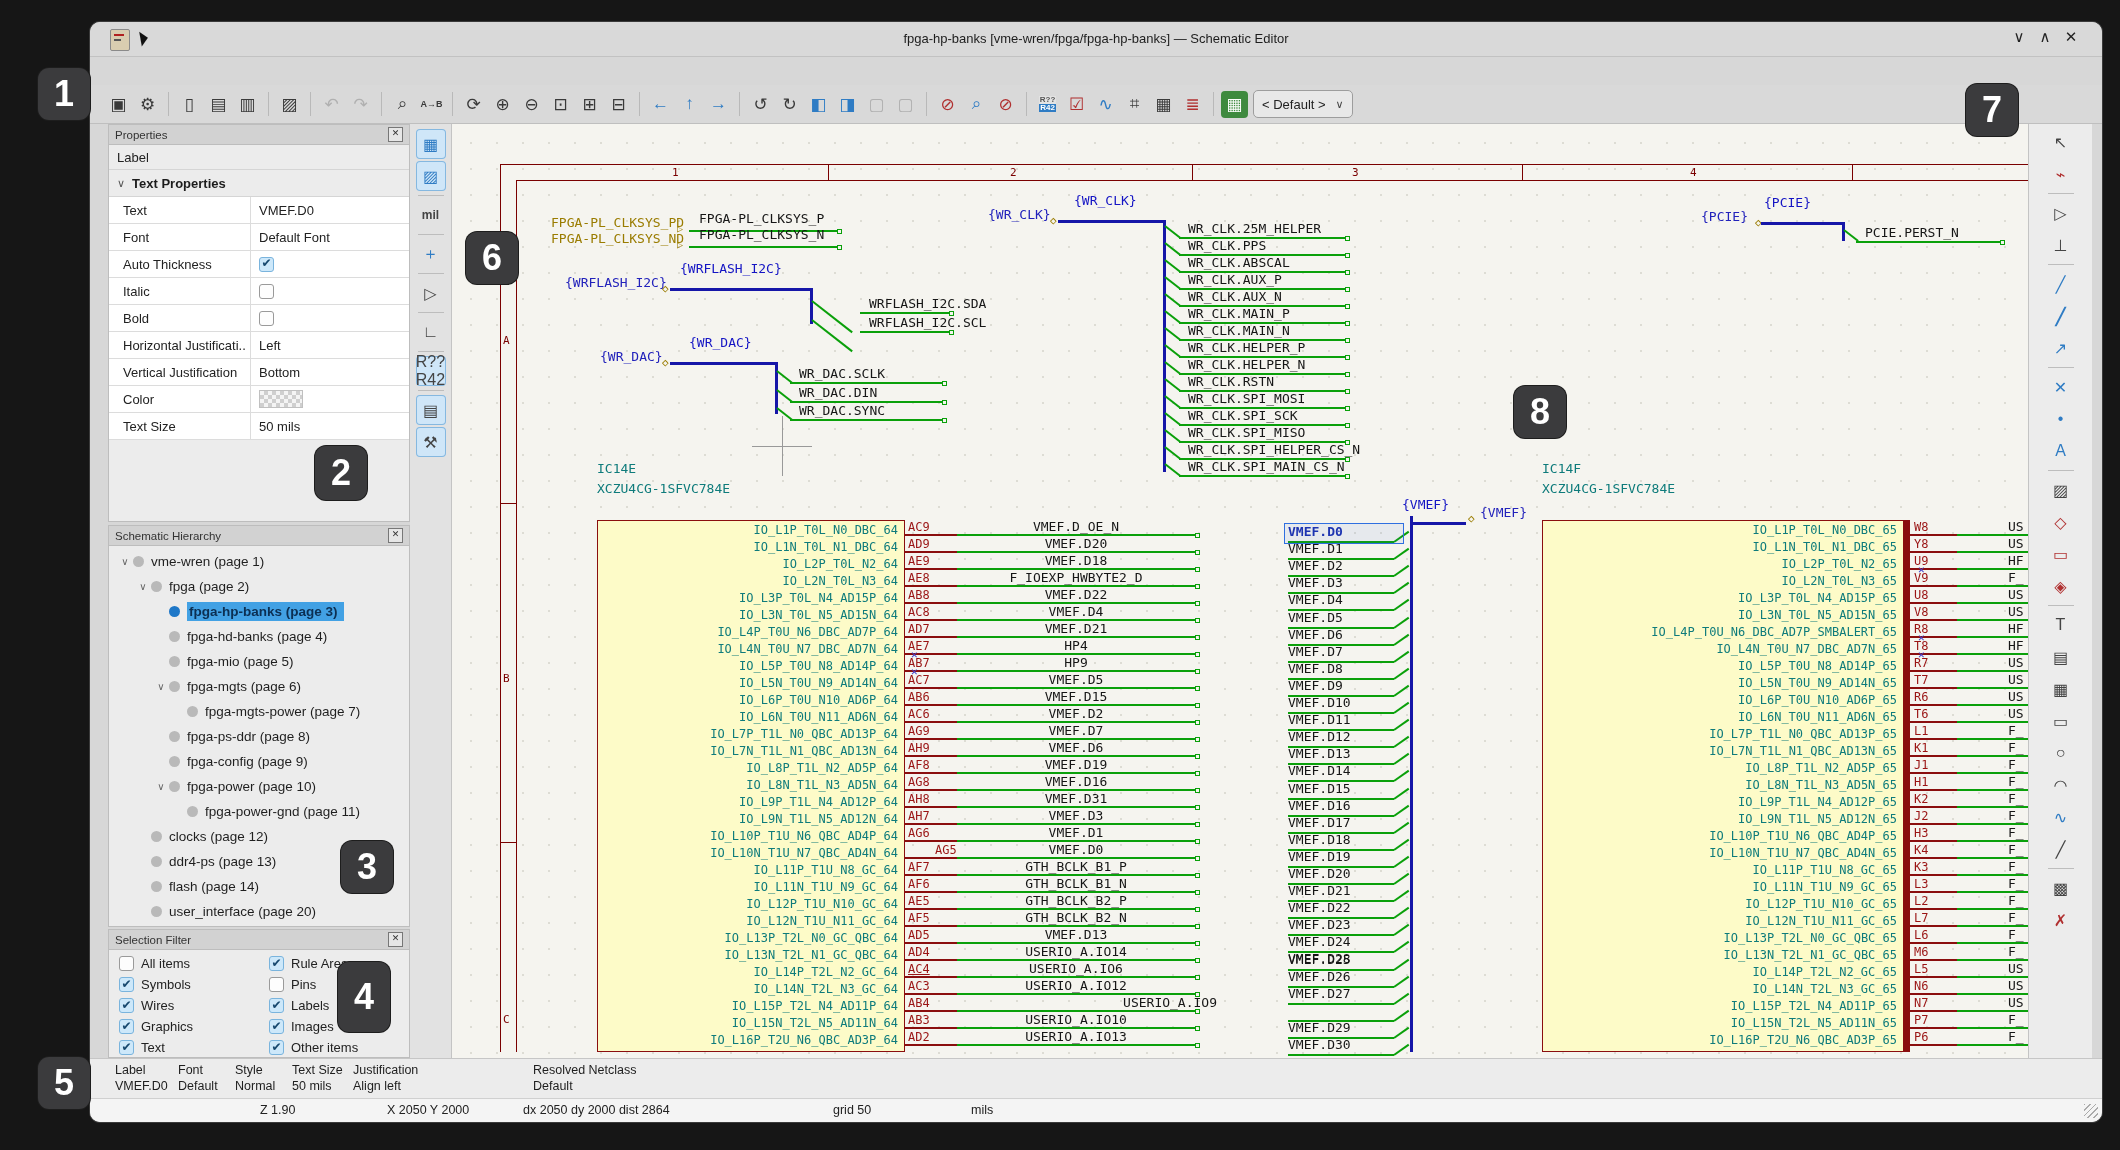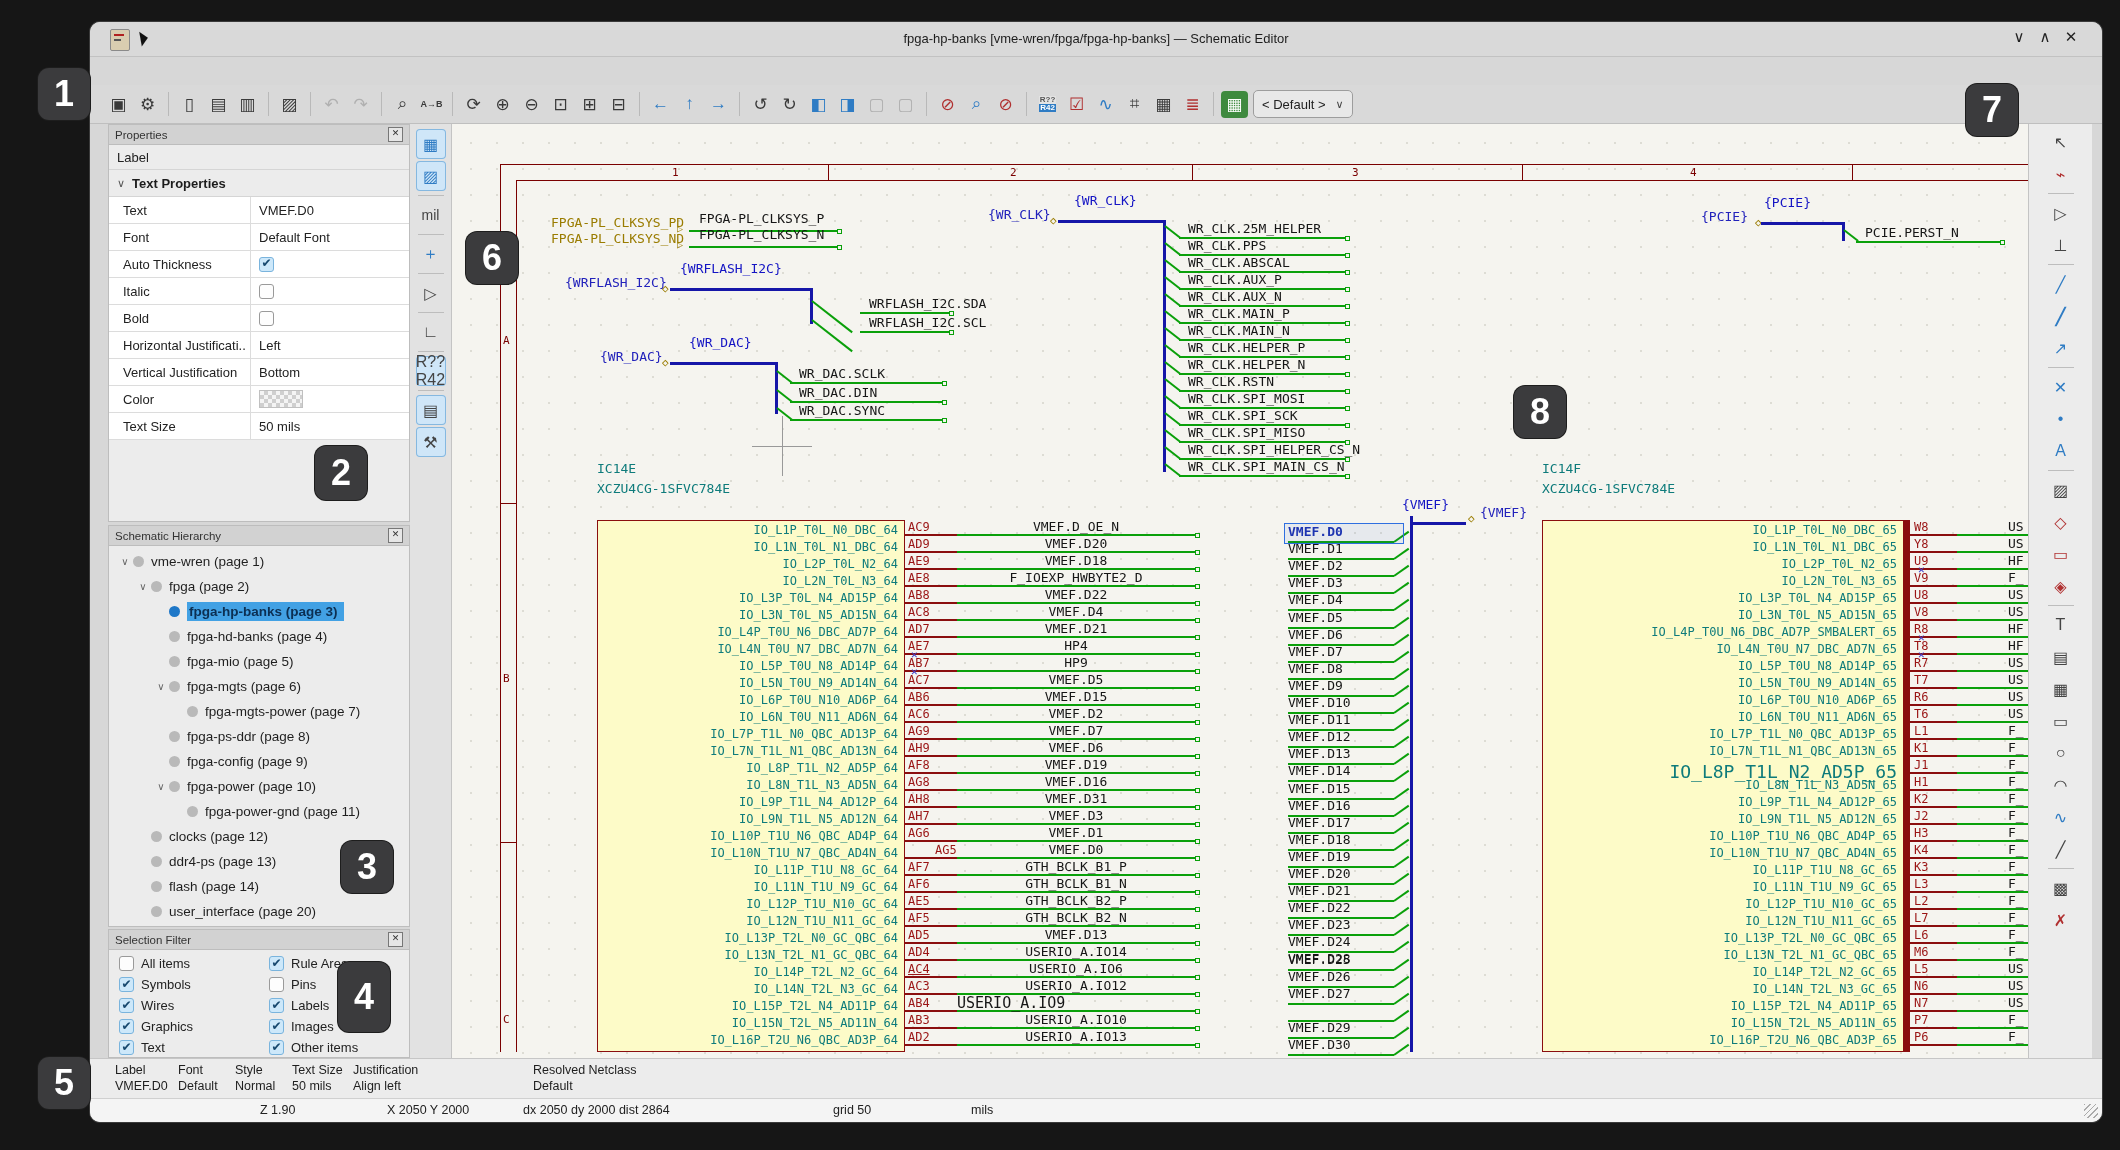--- a/index.html
+++ b/index.html
@@ -430,21 +430,21 @@
 
   <div id="lstrip">
       <div class="sbtn active">
         <div style="color: rgb(47, 124, 196);">▦</div>
       </div>
       <div class="sbtn active">
         <div style="color: rgb(47, 124, 196);">▨</div>
       </div>
       <div class="ssep"></div>
       <div class="sbtn">
-        <div style="font-size: 14px; font-weight: normal;">mil</div>
+        <div style="font-size: 12px; font-weight: bold;">mil</div>
       </div>
       <div class="ssep"></div>
       <div class="sbtn">
         <div style="color: rgb(47, 124, 196);">＋</div>
       </div>
       <div class="ssep"></div>
       <div class="sbtn">
         <div>▷</div>
       </div>
       <div class="ssep"></div>
@@ -871,21 +871,21 @@
       <div class="t" style="left: 505px; top: 838px; width: 238px; text-align: center; color: rgb(22, 22, 22); font-size: 13px;">USERIO_A.IO6</div>
       <div class="stub" style="left: 453px; top: 869px; width: 52px;"></div>
       <div class="t" style="left: 456px; top: 855px; color: rgb(154, 20, 20); font-size: 12px;">AC3</div>
       <div class="wire" style="left: 505px; top: 869px; width: 238px;"></div>
       <div class="term" style="left: 743px; top: 868px;"></div>
       <div class="t" style="left: 505px; top: 855px; width: 238px; text-align: center; color: rgb(22, 22, 22); font-size: 13px;">USERIO_A.IO12</div>
       <div class="stub" style="left: 453px; top: 886px; width: 52px;"></div>
       <div class="t" style="left: 456px; top: 872px; color: rgb(154, 20, 20); font-size: 12px;">AB4</div>
       <div class="wire" style="left: 505px; top: 886px; width: 238px;"></div>
       <div class="term" style="left: 743px; top: 885px;"></div>
-      <div class="t" style="left: 505px; top: 872px; width: 238px; text-align: left; color: rgb(22, 22, 22); font-size: 15px;">USERIO_A.IO9</div>
+      <div class="t" style="left: 527px; top: 872px; width: 238px; text-align: right; color: rgb(22, 22, 22); font-size: 13px;">USERIO_A.IO9</div>
       <div class="stub" style="left: 453px; top: 903px; width: 52px;"></div>
       <div class="t" style="left: 456px; top: 889px; color: rgb(154, 20, 20); font-size: 12px;">AB3</div>
       <div class="wire" style="left: 505px; top: 903px; width: 238px;"></div>
       <div class="term" style="left: 743px; top: 902px;"></div>
       <div class="t" style="left: 505px; top: 889px; width: 238px; text-align: center; color: rgb(22, 22, 22); font-size: 13px;">USERIO_A.IO10</div>
       <div class="stub" style="left: 453px; top: 920px; width: 52px;"></div>
       <div class="t" style="left: 456px; top: 906px; color: rgb(154, 20, 20); font-size: 12px;">AD2</div>
       <div class="wire" style="left: 505px; top: 920px; width: 238px;"></div>
       <div class="term" style="left: 743px; top: 919px;"></div>
       <div class="t" style="left: 505px; top: 906px; width: 238px; text-align: center; color: rgb(22, 22, 22); font-size: 13px;">USERIO_A.IO13</div>
@@ -899,21 +899,21 @@
         <div style="position: absolute; right: 6px; top: 70px; font-size: 12px; color: rgb(14, 123, 123); white-space: nowrap;">IO_L3P_T0L_N4_AD15P_65</div>
         <div style="position: absolute; right: 6px; top: 87px; font-size: 12px; color: rgb(14, 123, 123); white-space: nowrap;">IO_L3N_T0L_N5_AD15N_65</div>
         <div style="position: absolute; right: 6px; top: 104px; font-size: 12px; color: rgb(14, 123, 123); white-space: nowrap;">IO_L4P_T0U_N6_DBC_AD7P_SMBALERT_65</div>
         <div style="position: absolute; right: 6px; top: 121px; font-size: 12px; color: rgb(14, 123, 123); white-space: nowrap;">IO_L4N_T0U_N7_DBC_AD7N_65</div>
         <div style="position: absolute; right: 6px; top: 138px; font-size: 12px; color: rgb(14, 123, 123); white-space: nowrap;">IO_L5P_T0U_N8_AD14P_65</div>
         <div style="position: absolute; right: 6px; top: 155px; font-size: 12px; color: rgb(14, 123, 123); white-space: nowrap;">IO_L5N_T0U_N9_AD14N_65</div>
         <div style="position: absolute; right: 6px; top: 172px; font-size: 12px; color: rgb(14, 123, 123); white-space: nowrap;">IO_L6P_T0U_N10_AD6P_65</div>
         <div style="position: absolute; right: 6px; top: 189px; font-size: 12px; color: rgb(14, 123, 123); white-space: nowrap;">IO_L6N_T0U_N11_AD6N_65</div>
         <div style="position: absolute; right: 6px; top: 206px; font-size: 12px; color: rgb(14, 123, 123); white-space: nowrap;">IO_L7P_T1L_N0_QBC_AD13P_65</div>
         <div style="position: absolute; right: 6px; top: 223px; font-size: 12px; color: rgb(14, 123, 123); white-space: nowrap;">IO_L7N_T1L_N1_QBC_AD13N_65</div>
-        <div style="position: absolute; right: 6px; top: 240px; font-size: 18px; color: rgb(14, 123, 123); white-space: nowrap;">IO_L8P_T1L_N2_AD5P_65</div>
+        <div style="position: absolute; right: 6px; top: 240px; font-size: 12px; color: rgb(14, 123, 123); white-space: nowrap;">IO_L8P_T1L_N2_AD5P_65</div>
         <div style="position: absolute; right: 6px; top: 257px; font-size: 12px; color: rgb(14, 123, 123); white-space: nowrap;">IO_L8N_T1L_N3_AD5N_65</div>
         <div style="position: absolute; right: 6px; top: 274px; font-size: 12px; color: rgb(14, 123, 123); white-space: nowrap;">IO_L9P_T1L_N4_AD12P_65</div>
         <div style="position: absolute; right: 6px; top: 291px; font-size: 12px; color: rgb(14, 123, 123); white-space: nowrap;">IO_L9N_T1L_N5_AD12N_65</div>
         <div style="position: absolute; right: 6px; top: 308px; font-size: 12px; color: rgb(14, 123, 123); white-space: nowrap;">IO_L10P_T1U_N6_QBC_AD4P_65</div>
         <div style="position: absolute; right: 6px; top: 325px; font-size: 12px; color: rgb(14, 123, 123); white-space: nowrap;">IO_L10N_T1U_N7_QBC_AD4N_65</div>
         <div style="position: absolute; right: 6px; top: 342px; font-size: 12px; color: rgb(14, 123, 123); white-space: nowrap;">IO_L11P_T1U_N8_GC_65</div>
         <div style="position: absolute; right: 6px; top: 359px; font-size: 12px; color: rgb(14, 123, 123); white-space: nowrap;">IO_L11N_T1U_N9_GC_65</div>
         <div style="position: absolute; right: 6px; top: 376px; font-size: 12px; color: rgb(14, 123, 123); white-space: nowrap;">IO_L12P_T1U_N10_GC_65</div>
         <div style="position: absolute; right: 6px; top: 393px; font-size: 12px; color: rgb(14, 123, 123); white-space: nowrap;">IO_L12N_T1U_N11_GC_65</div>
         <div style="position: absolute; right: 6px; top: 410px; font-size: 12px; color: rgb(14, 123, 123); white-space: nowrap;">IO_L13P_T2L_N0_GC_QBC_65</div>

